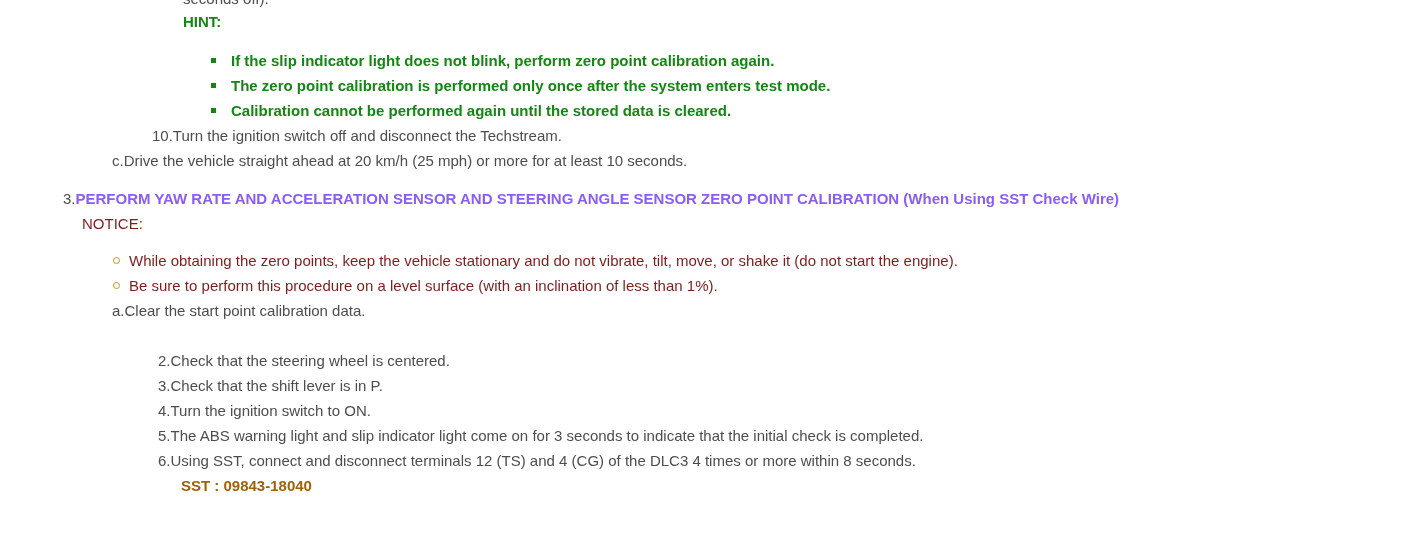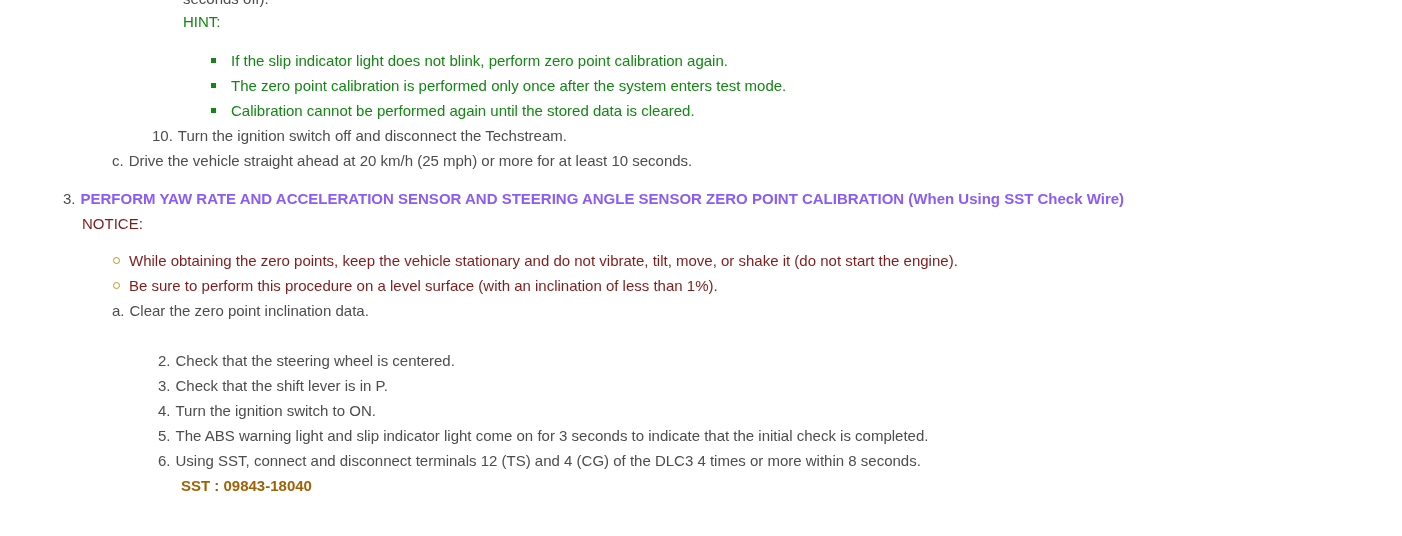--- a/index.html
+++ b/index.html
@@ -11,22 +11,22 @@
     background: #ffffff;
     font-family: "Liberation Sans", sans-serif;
   }
   .line {
     position: absolute;
     font-size: 15px;
     line-height: 18px;
     color: #4d4d4d;
     white-space: nowrap;
   }
-  .num { display: inline-block; margin-right: 5px; }
-  .green  { color: #148614; font-weight: normal; }
+  .num { display: inline-block; }
+  .green  { color: #148614; font-weight: bold; }
   .orange { color: #7f1d1d; font-weight: normal; }
   .heading-title { color: #8b5cf6; font-weight: bold; }
   .bold-dark { color: #a16207; font-weight: bold; }
   .sq-bullet {
     display: inline-block;
     width: 5px; height: 5px;
     background: #148614;
     margin-right: 15px;
     vertical-align: 3px;
   }
@@ -74,21 +74,21 @@
   <div class="line orange" style="left:82px; top:215px;">NOTICE:</div>
 
   <div class="line" style="left:113px; top:252px;">
     <span class="circ-bullet"></span><span class="orange">While obtaining the zero points, keep the vehicle stationary and do not vibrate, tilt, move, or shake it (do not start the engine).</span>
   </div>
   <div class="line" style="left:113px; top:277px;">
     <span class="circ-bullet"></span><span class="orange">Be sure to perform this procedure on a level surface (with an inclination of less than 1%).</span>
   </div>
 
   <div class="line" style="left:112px; top:302px;">
-    <span class="num">a.</span><span>Clear the zero point inclination data.</span>
+    <span class="num">a.</span><span>Clear the start point calibration data.</span>
   </div>
 
   <div class="line" style="left:158px; top:352px;">
     <span class="num">2.</span><span>Check that the steering wheel is centered.</span>
   </div>
   <div class="line" style="left:158px; top:377px;">
     <span class="num">3.</span><span>Check that the shift lever is in P.</span>
   </div>
   <div class="line" style="left:158px; top:402px;">
     <span class="num">4.</span><span>Turn the ignition switch to ON.</span>

